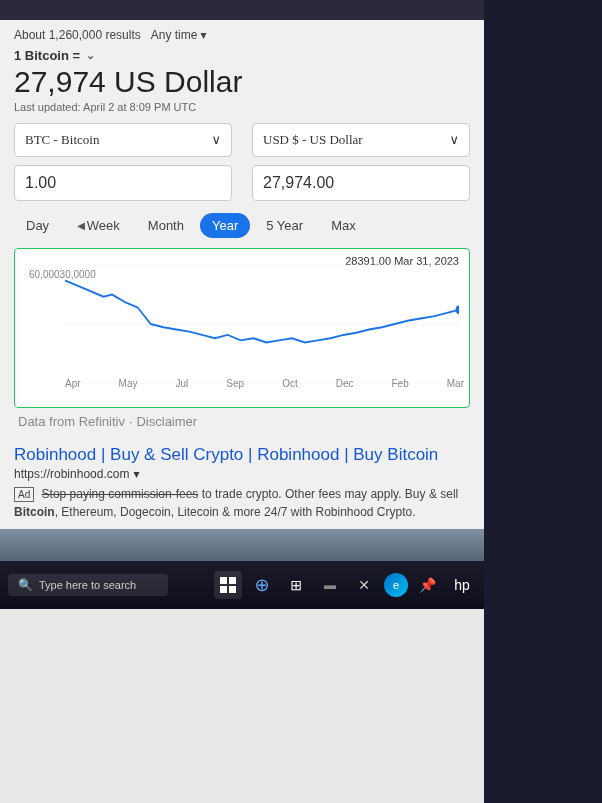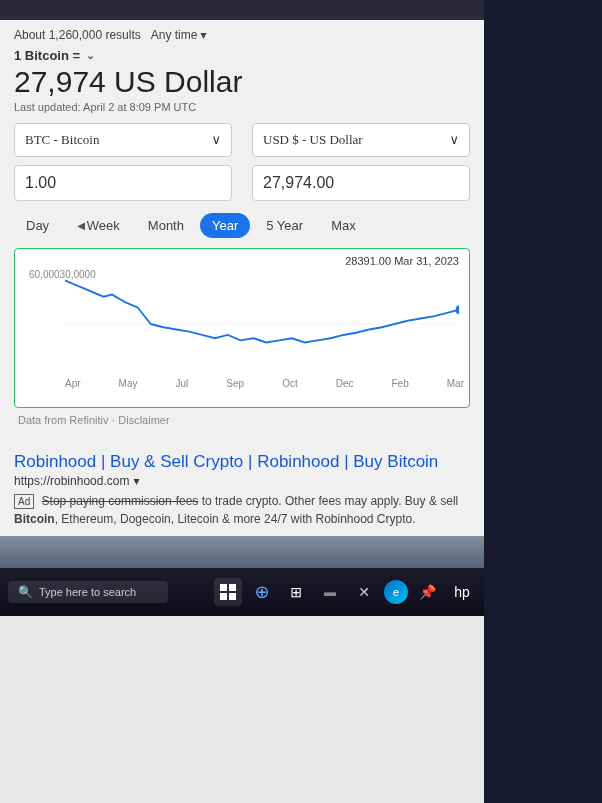--- a/index.html
+++ b/index.html
@@ -196,23 +196,22 @@
       display: flex;
       justify-content: space-between;
     }
 
     .x-label {
       font-size: 10px;
       color: #888;
     }
 
     .disclaimer {
-      font-size: 11px;
+      font-size: 13px;
       color: #888;
-      margin-bottom: 10px;
       padding-left: 4px;
     }
 
     
     .robinhood-section {
       padding: 8px 14px;
       background: #f0f0f0;
     }
 
     .robinhood-title {

